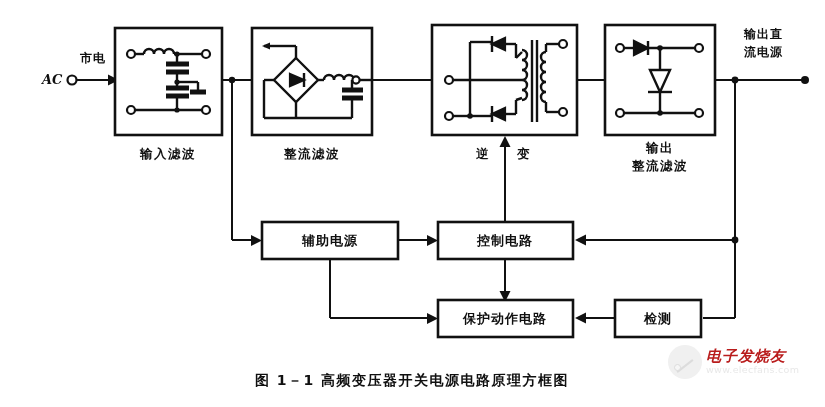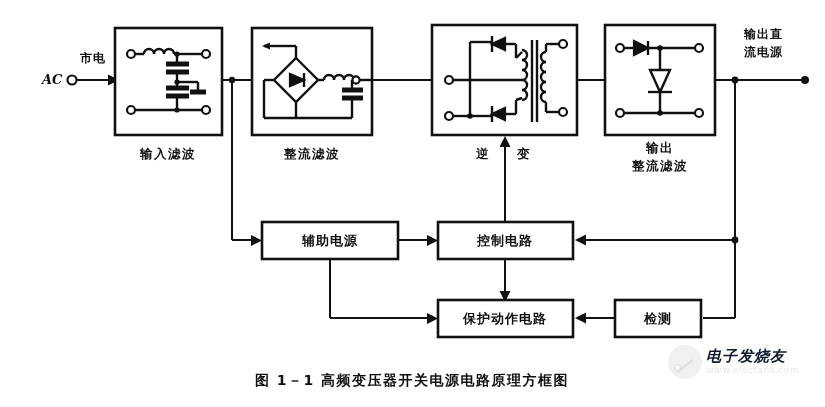--- a/index.html
+++ b/index.html
@@ -136,21 +136,21 @@
   #watermark .wm-text {
     display: flex;
     flex-direction: column;
     line-height: 1.05;
   }
   #watermark .wm-cn {
     font-family: "DejaVu Sans", "Liberation Sans", sans-serif;
     font-style: italic;
     font-weight: bold;
     font-size: 15px;
-    color: #0f172a;
+    color: #b91c1c;
     letter-spacing: 1px;
   }
   #watermark .wm-url {
     font-family: "DejaVu Sans", "Liberation Sans", sans-serif;
     font-size: 9.5px;
     color: #e8e8e8;
     letter-spacing: 0.3px;
   }
 </style>
 </head>

